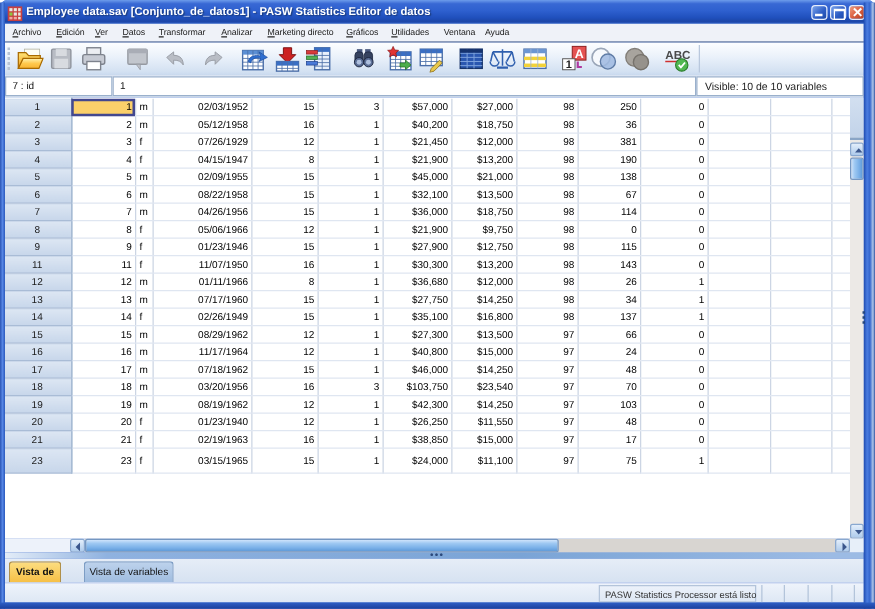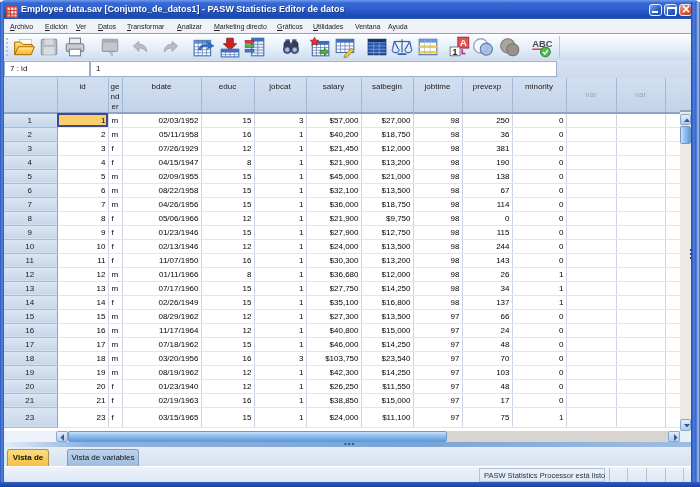--- a/index.html
+++ b/index.html
@@ -257,77 +257,62 @@
         <text x="2" y="10" font-size="8.5" font-weight="bold" fill="#4a4a4a" font-family="Liberation Sans">ABC</text>
         <path d="M2 12 h16" stroke="#d03030" stroke-width="1.2"></path>
         <circle cx="14" cy="14.5" r="4.5" fill="#52b852" stroke="#2a7d2a" stroke-width="0.8"></circle>
         <path d="M11.8 14.5 l1.6 1.8 3-3.6" stroke="#fff" stroke-width="1.3" fill="none"></path>
       </svg>
       <div class="sep" style="left:556px"></div>
     </div>
   <div id="cellref">
     <div class="cbox" id="cb1">7 : id</div>
     <div class="cbox" id="cb2">1</div>
+    <div class="cbox" id="cb3">Visible: 10 de 10 variables</div>
   </div>
   <div id="grid">
       <table>
         <colgroup>
           <col style="width:54px">
           <col style="width:51px">
           <col style="width:14px">
           <col style="width:79px">
           <col style="width:53px">
           <col style="width:52px">
           <col style="width:55px">
           <col style="width:52px">
           <col style="width:49px">
           <col style="width:50px">
           <col style="width:54px">
           <col style="width:50px">
           <col style="width:49px">
           <col style="width:15px">
         </colgroup>
         <tbody>
-          <tr style="height:34px">
-            <th class="h"></th>
-            <th class="h">id</th>
-            <th class="h">ge<br>nd<br>er</th>
-            <th class="h">bdate</th>
-            <th class="h">educ</th>
-            <th class="h">jobcat</th>
-            <th class="h">salary</th>
-            <th class="h">salbegin</th>
-            <th class="h">jobtime</th>
-            <th class="h">prevexp</th>
-            <th class="h">minority</th>
-            <th class="h hvar">var</th>
-            <th class="h hvar">var</th>
-            <th class="h"></th>
-          </tr>
           <tr style="height:14px">
             <td class="r">1</td>
             <td class="d sel">1</td>
             <td class="d dl">m</td>
             <td class="d">02/03/1952</td>
             <td class="d">15</td>
             <td class="d">3</td>
             <td class="d">$57,000</td>
             <td class="d">$27,000</td>
             <td class="d">98</td>
             <td class="d">250</td>
             <td class="d">0</td>
             <td class="d"></td>
             <td class="d"></td>
             <td class="d" style="border-right:none"></td>
           </tr>
           <tr style="height:14px">
             <td class="r">2</td>
             <td class="d">2</td>
             <td class="d dl">m</td>
-            <td class="d">05/11/1958</td>
+            <td class="d">05/12/1958</td>
             <td class="d">16</td>
             <td class="d">1</td>
             <td class="d">$40,200</td>
             <td class="d">$18,750</td>
             <td class="d">98</td>
             <td class="d">36</td>
             <td class="d">0</td>
             <td class="d"></td>
             <td class="d"></td>
             <td class="d" style="border-right:none"></td>
@@ -432,36 +417,20 @@
             <td class="r">9</td>
             <td class="d">9</td>
             <td class="d dl">f</td>
             <td class="d">01/23/1946</td>
             <td class="d">15</td>
             <td class="d">1</td>
             <td class="d">$27,900</td>
             <td class="d">$12,750</td>
             <td class="d">98</td>
             <td class="d">115</td>
-            <td class="d">0</td>
-            <td class="d"></td>
-            <td class="d"></td>
-            <td class="d" style="border-right:none"></td>
-          </tr>
-          <tr style="height:14px">
-            <td class="r">10</td>
-            <td class="d">10</td>
-            <td class="d dl">f</td>
-            <td class="d">02/13/1946</td>
-            <td class="d">12</td>
-            <td class="d">1</td>
-            <td class="d">$24,000</td>
-            <td class="d">$13,500</td>
-            <td class="d">98</td>
-            <td class="d">244</td>
             <td class="d">0</td>
             <td class="d"></td>
             <td class="d"></td>
             <td class="d" style="border-right:none"></td>
           </tr>
           <tr style="height:14px">
             <td class="r">11</td>
             <td class="d">11</td>
             <td class="d dl">f</td>
             <td class="d">11/07/1950</td>

